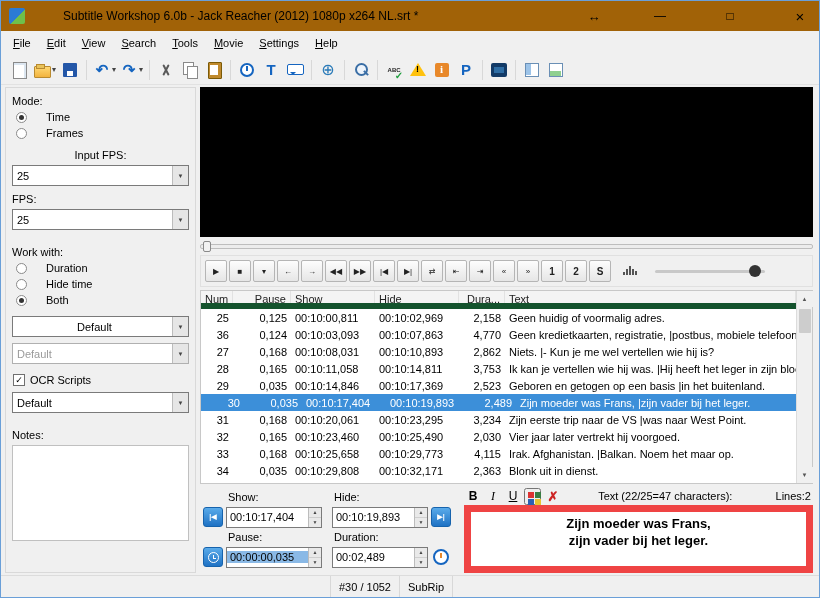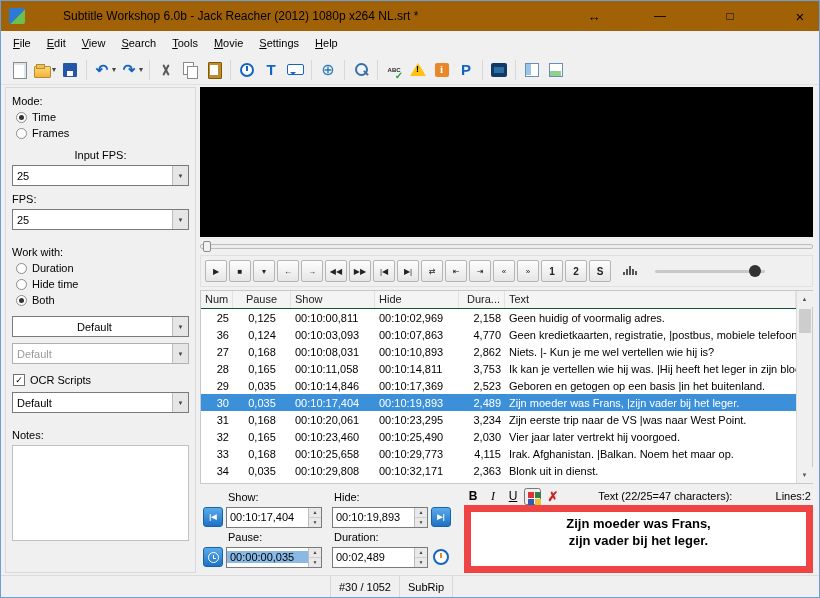--- a/index.html
+++ b/index.html
@@ -59,21 +59,21 @@
 .ti-left-panel-toggle::after { content:""; position:absolute; left:3px; top:3px; width:5px; height:11px; background:#9cc3e8; }
 .ti-bottom-panel-toggle::after { content:""; position:absolute; left:3px; bottom:3px; width:11px; height:5px; background:#8fd08f; }
 
 
 #main { flex:1; display:flex; min-height:0; }
 #sidebar { flex:0 0 122px; margin:2px 0 2px 4px; padding:4px 6px; border:1px solid #d9d9d9; background:#f0f0f0; display:flex; flex-direction:column; }
 #content { flex:1; display:flex; flex-direction:column; min-width:0; padding:2px 6px 2px 4px; }
 
 
 .lbl { margin:3px 0 2px; }
-.radio { display:flex; align-items:center; gap:5px; margin:2px 0 2px 4px; background:transparent; border:none; font-size:11px; }
+.radio { display:flex; align-items:center; gap:19px; margin:2px 0 2px 4px; background:transparent; border:none; font-size:11px; }
 .rb { width:11px; height:11px; border:1px solid #8a8a8a; border-radius:50%; background:#fff; position:relative; flex:0 0 11px; }
 .rb.checked::after { content:""; position:absolute; inset:2px; background:#333; border-radius:50%; }
 .combo { height:21px; background:#fff; border:1px solid #7a7a7a; display:flex; align-items:center; margin:2px 0 4px; }
 .combo-val { flex:1; padding-left:4px; white-space:nowrap; overflow:hidden; }
 .combo-btn { width:16px; height:100%; background:#e6e6e6; border-left:1px solid #bcbcbc; display:flex; align-items:center; justify-content:center; font-size:6px; color:#444; }
 .combo.disabled { border-color:#b0b0b0; }
 .combo.disabled .combo-val { color:#9a9a9a; }
 .checkbox { display:flex; align-items:center; gap:5px; margin:6px 0 4px 1px; background:transparent; border:none; font-size:11px; }
 .cb { width:12px; height:12px; background:#fff; border:1px solid #707070; display:flex; align-items:center; justify-content:center; font-size:9px; flex:0 0 12px; }
 #notes-input { height:96px; background:#fff; border:1px solid #c0c0c0; margin-top:2px; resize:none; font-family:"Liberation Sans",sans-serif; }
@@ -88,32 +88,32 @@
 .pbtn { min-width:22px; height:22px; border:1px solid #b5b5b5; background:linear-gradient(#fdfdfd,#e6e6e6); border-radius:2px; font-size:8px; display:flex; align-items:center; justify-content:center; color:#222; padding:0 2px; white-space:nowrap; }
 .pbtn.txt { font-weight:bold; font-size:10px; }
 #audio-bars { display:flex; align-items:flex-end; gap:1px; margin:0 6px 4px 10px; height:12px; }
 #audio-bars i { width:2px; background:#555; display:block; }
 #volume { position:relative; width:110px; height:14px; margin-left:10px; }
 #volume .groove { position:absolute; left:0; right:0; top:6px; height:3px; background:#c8c8c8; border-radius:2px; }
 #volume .vhandle { position:absolute; right:4px; top:1px; width:12px; height:12px; background:#333; border-radius:50%; }
 
 
 #grid { flex:1; display:flex; flex-direction:column; border:1px solid #c8c8c8; background:#fff; position:relative; min-height:0; margin-top:3px; }
-#thead { display:flex; height:18px; background:#f4f4f4; border-bottom:1px solid #14532d; padding-right:16px; }
+#thead { display:flex; height:18px; background:#f4f4f4; border-bottom:6px solid #14532d; padding-right:16px; }
 .th { padding:2px 4px; border-right:1px solid #e2e2e2; color:#222; white-space:nowrap; overflow:hidden; }
 #tbody { flex:1; overflow:hidden; margin-right:16px; }
 .tr { display:flex; height:17px; align-items:center; }
 .td { padding:0 4px; white-space:nowrap; overflow:hidden; }
 .col-num { flex:0 0 32px; text-align:right; }
-.col-pause { flex:0 0 58px; text-align:center; }
+.col-pause { flex:0 0 58px; text-align:right; }
 .col-show { flex:0 0 84px; }
 .col-hide { flex:0 0 84px; }
 .col-duration { flex:0 0 46px; text-align:right; }
 .col-text { flex:1; min-width:0; }
-.tr.selected { background:#3c8fd9; color:#fff; }
+.tr.selected { background:#3c8fd9; color:#fff;padding-left:11px; }
 #vscroll { position:absolute; right:0; top:0; bottom:0; width:16px; background:#f0f0f0; border-left:1px solid #dcdcdc; display:flex; flex-direction:column; align-items:center; }
 .sarrow { width:16px; height:16px; display:flex; align-items:center; justify-content:center; font-size:6px; color:#555; background:#f0f0f0; border:none; }
 .sthumb { width:12px; height:24px; background:#cdcdcd; margin-top:2px; border-radius:1px; }
 .sarrow.down { margin-top:auto; }
 
 
 #editor { flex:0 0 86px; display:flex; margin-top:3px; }
 #ed-left { flex:0 0 258px; display:grid; grid-template-columns:26px 96px 10px 96px 26px; grid-template-rows:16px 24px 16px 24px; align-items:center; padding-top:2px; }
 .c1{grid-column:1} .c2{grid-column:2} .c4{grid-column:4} .c5{grid-column:5}
 .r1{grid-row:1} .r2{grid-row:2} .r3{grid-row:3} .r4{grid-row:4}

